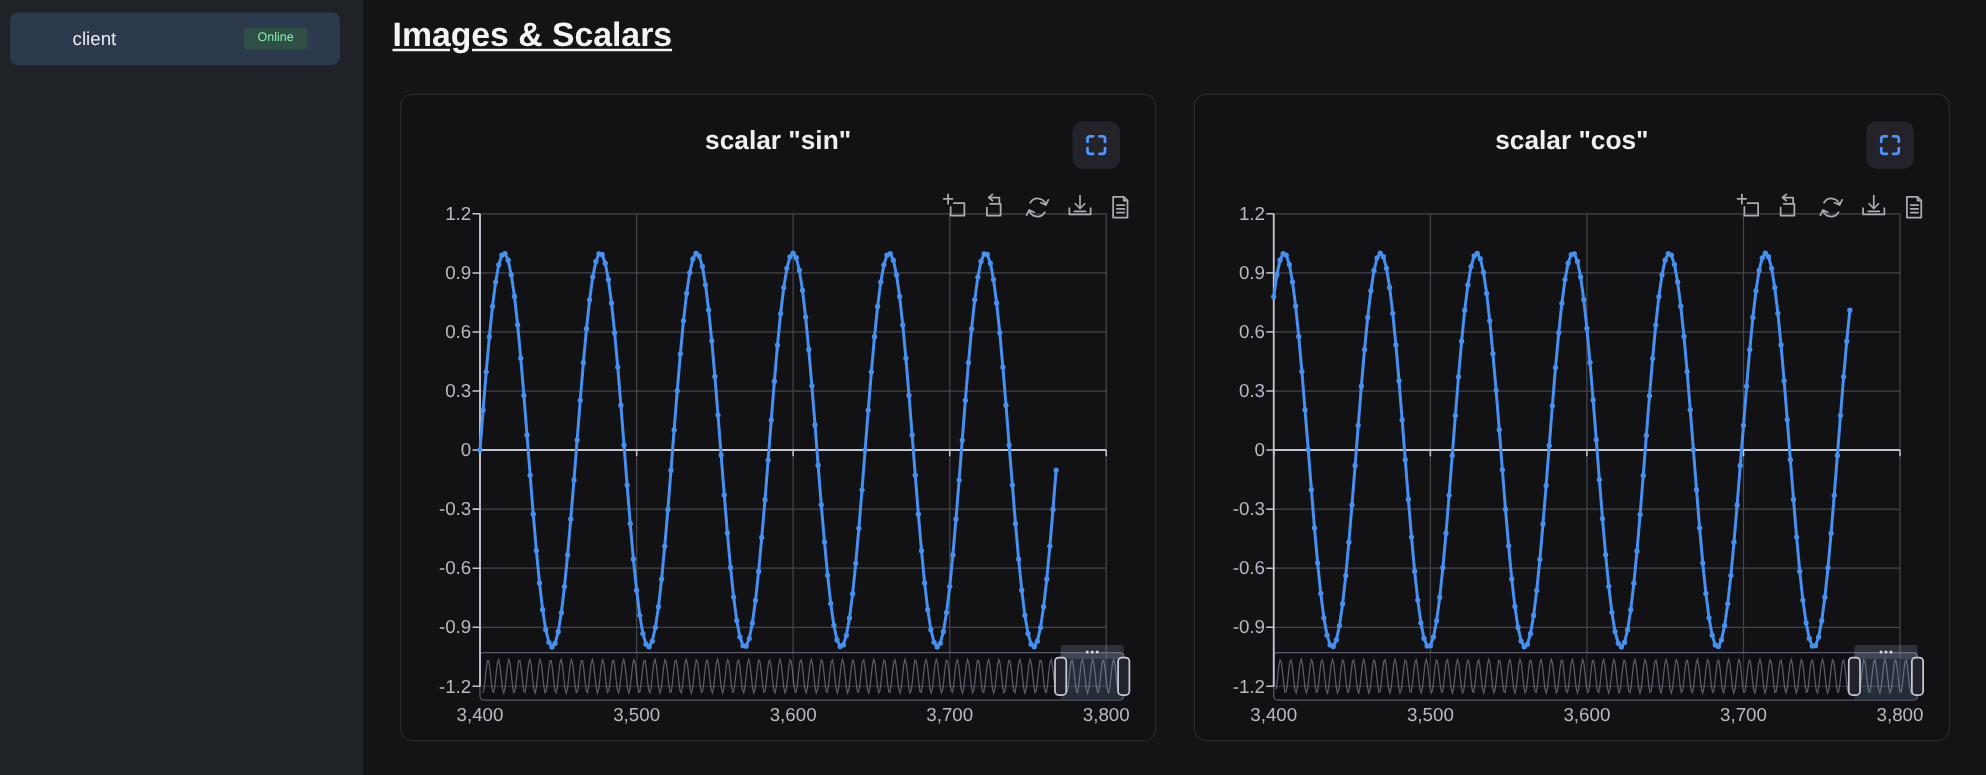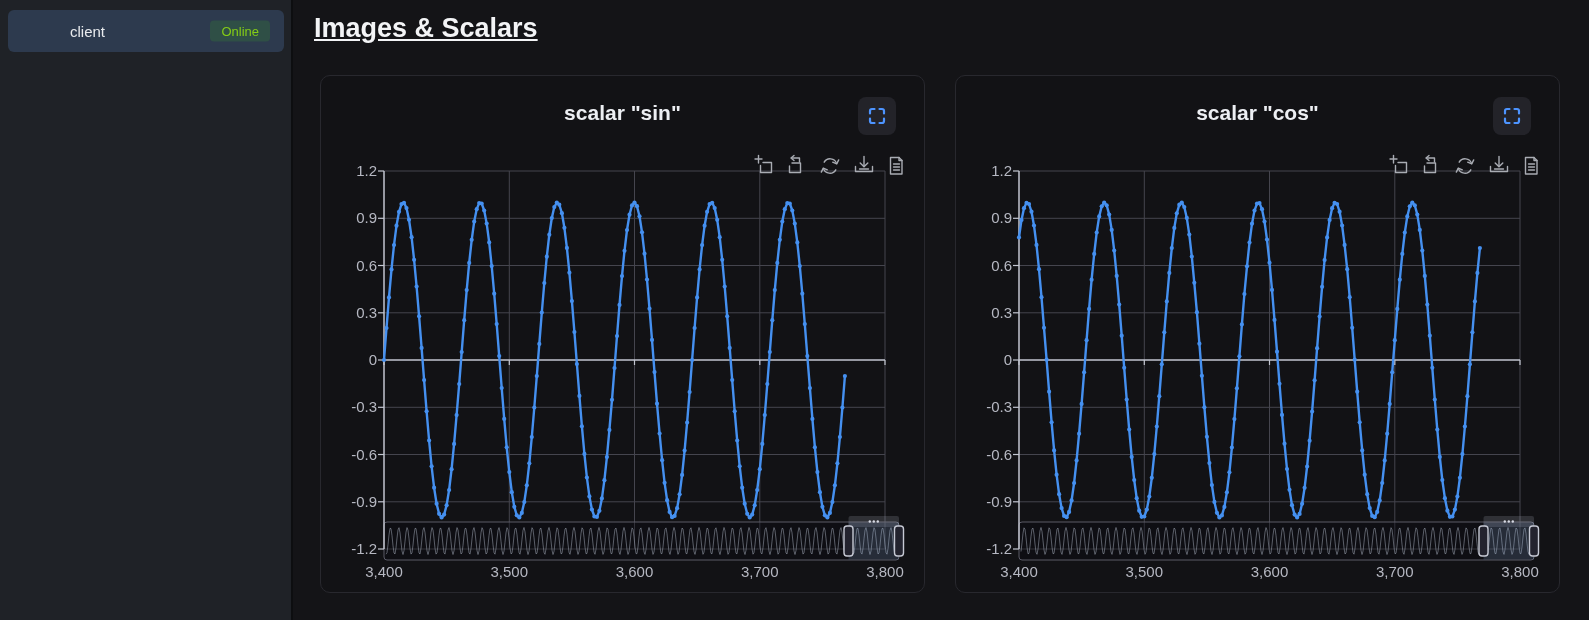--- a/index.html
+++ b/index.html
@@ -1,24 +1,24 @@
 <!DOCTYPE html>
 <html><head>
 <meta charset="utf-8">
 <style>
   html,body{margin:0;padding:0;background:#141417;}
   body{width:1589px;height:620px;position:relative;overflow:hidden;
        font-family:"Liberation Sans",sans-serif;-webkit-font-smoothing:antialiased;}
   .sidebar{position:absolute;left:0;top:0;width:291px;height:620px;
            background:#1f2227;border-right:2px solid #0d0e10;}
   .client-item{position:absolute;left:8px;top:10px;width:264px;height:42px;
-               background:#2d3a4e;border-radius:6px;display:flex;align-items:center;cursor:pointer;padding-left:12px;}
+               background:#2d3a4e;border-radius:6px;display:flex;align-items:center;cursor:pointer;}
   .client-label{margin-left:50px;color:#e9ebee;font-size:15px;}
-  .badge{position:absolute;right:14px;top:50%;transform:translateY(-50%);
-         background:#2f4f46;color:#84cc16;font-size:13px;padding:4px 11px;
+  .badge{position:absolute;right:26px;top:50%;transform:translateY(-50%);
+         background:#2f4f46;color:#86efac;font-size:10px;padding:4px 11px;
          border-radius:4px;line-height:1;}
   .main-title{position:absolute;left:314px;top:13px;font-size:27px;font-weight:bold;color:#f3f4f6;text-decoration:underline;}
   .card{position:absolute;top:75px;width:605px;height:518px;background:#121215;
         border:1px solid #28282e;border-radius:10px;box-sizing:border-box;}
   #card-0{left:320px;} #card-1{left:955px;}
   .card-title{position:absolute;top:25px;left:0;width:100%;text-align:center;
               font-size:21px;font-weight:bold;color:#edeff3;pointer-events:none;}
   .expand-btn{position:absolute;top:21px;right:28px;width:38px;height:38px;
               background:#232329;border:none;border-radius:8px;display:flex;
               align-items:center;justify-content:center;cursor:pointer;padding:0;}

